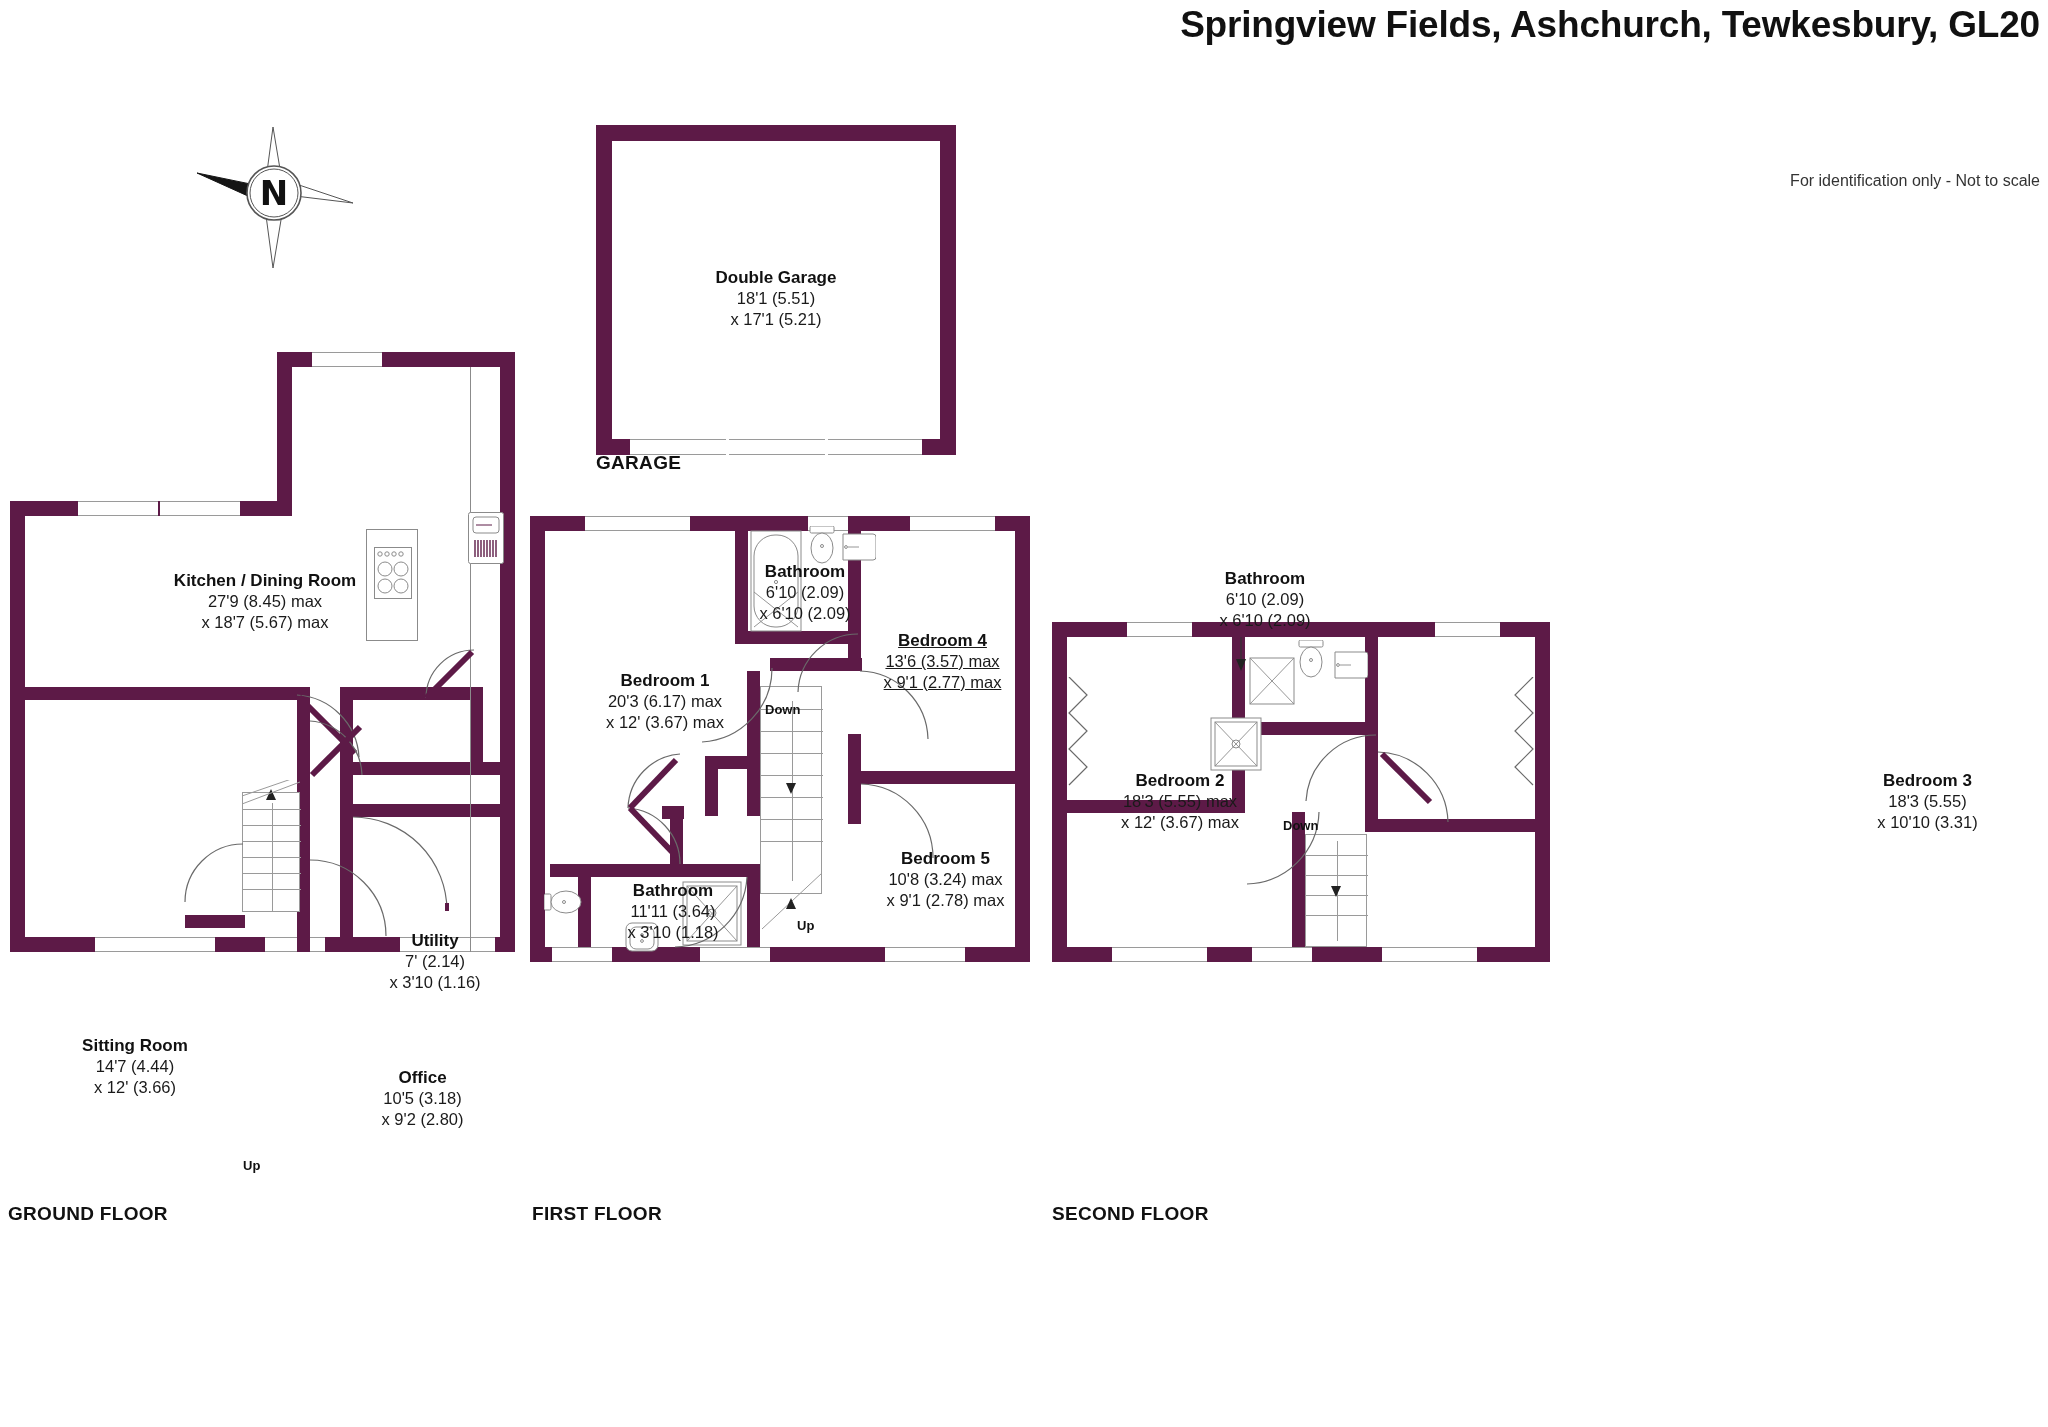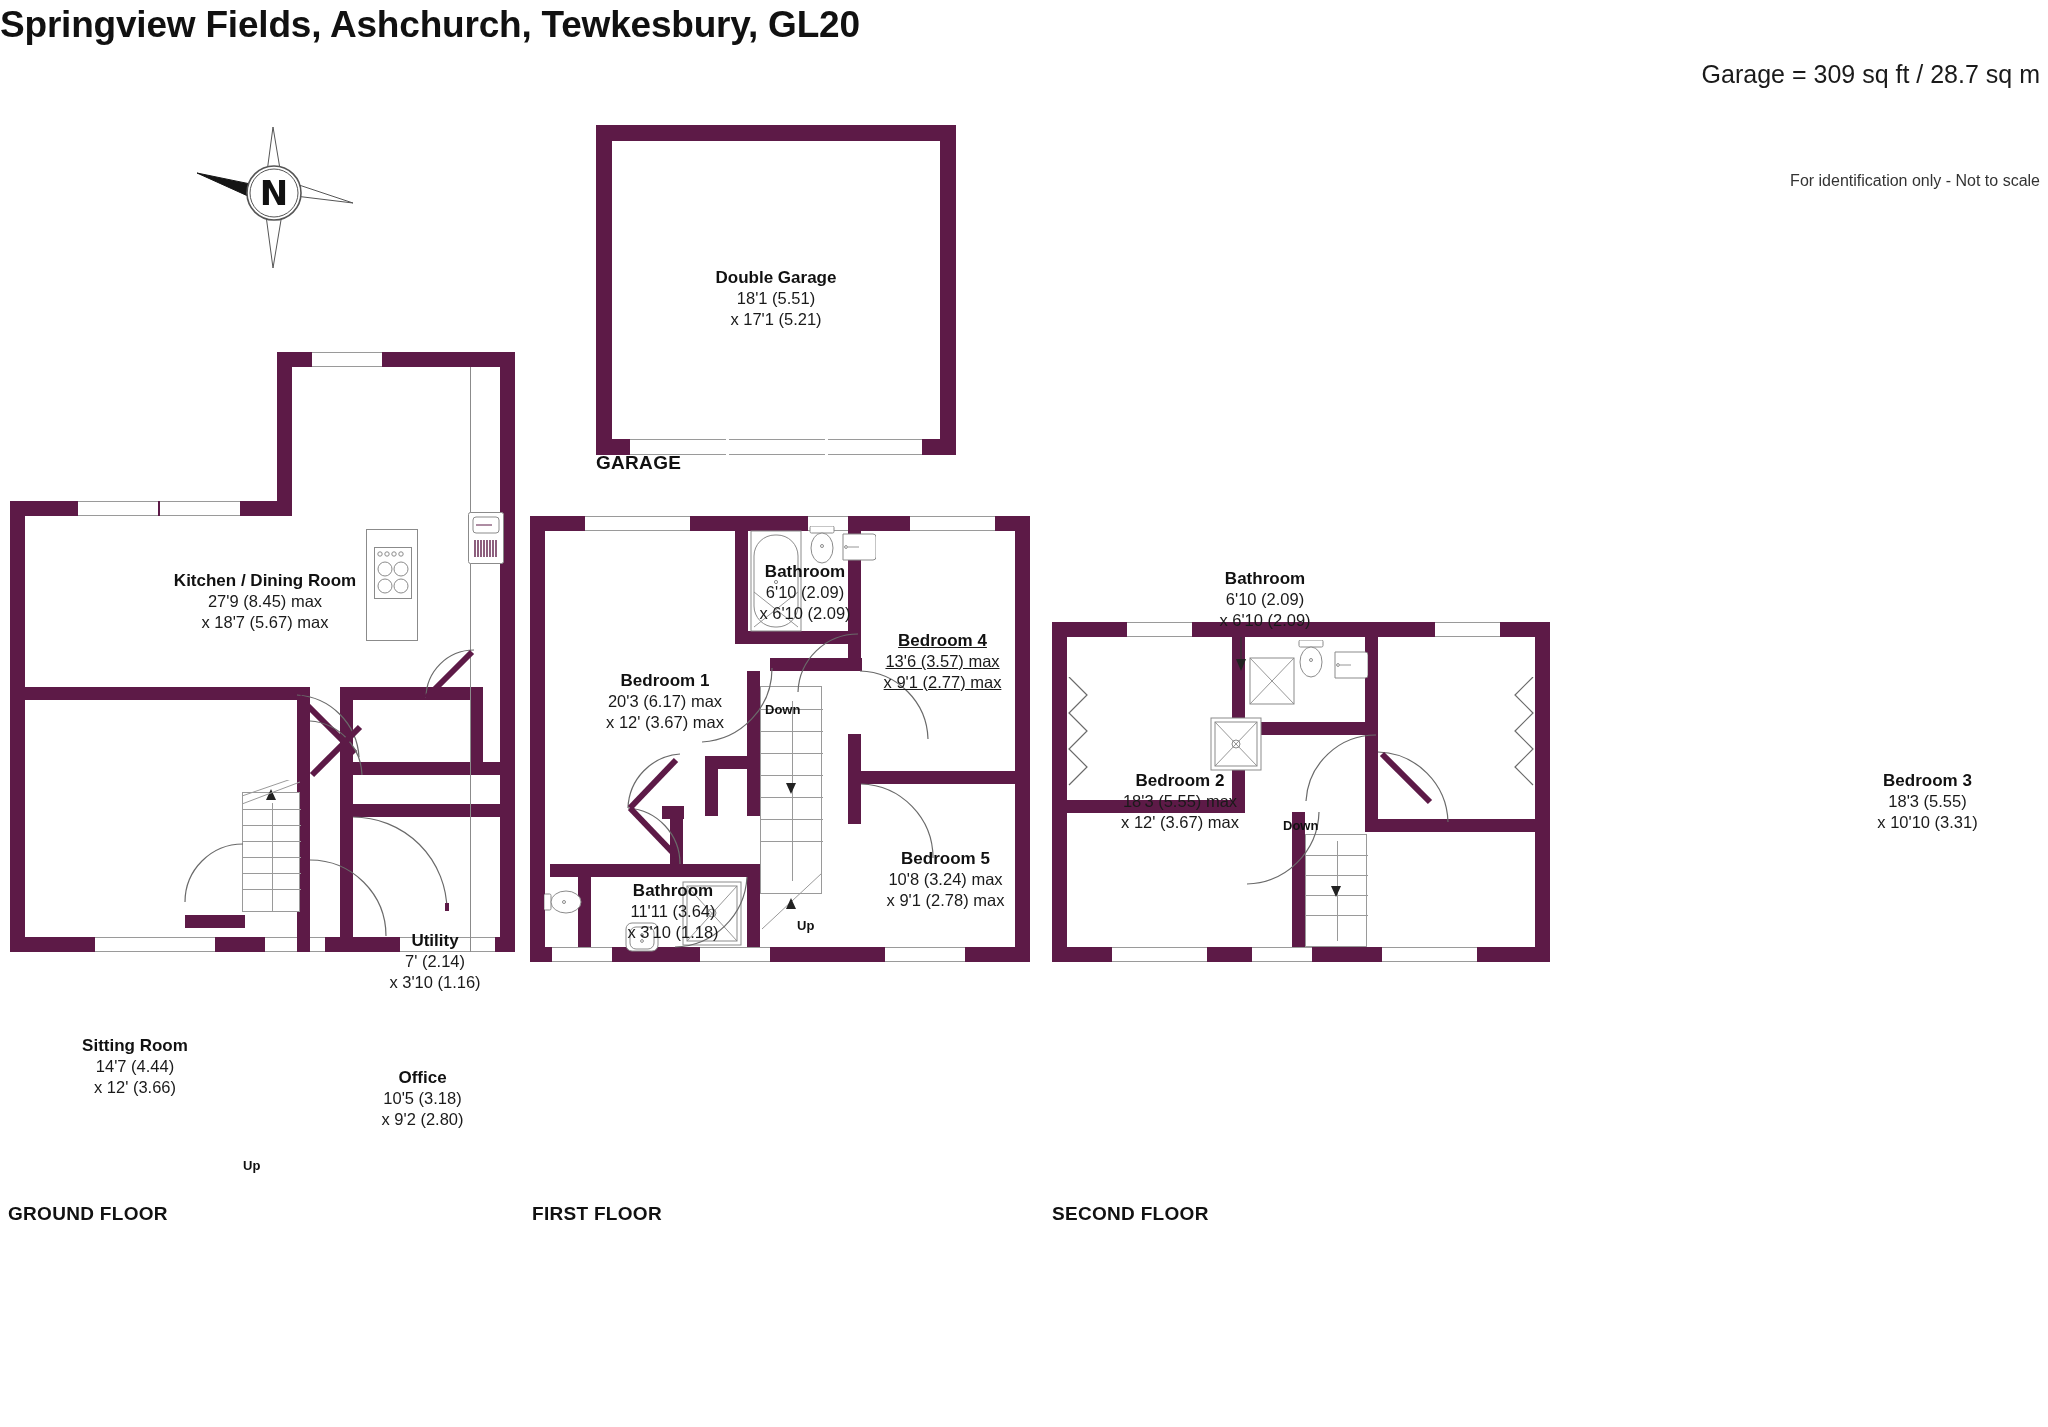--- a/index.html
+++ b/index.html
@@ -1,20 +1,20 @@
 <!DOCTYPE html>
 <html><head>
 <meta charset="utf-8">
 <style>
   html,body{margin:0;padding:0;background:#ffffff;}
   body{width:2048px;height:1427px;position:relative;overflow:hidden;
        font-family:"Liberation Sans",sans-serif;color:#1a1a1a;}
 
   
-  #title{position:absolute;left:0;top:4px;width:2040px;
+  #title{position:absolute;left:0;top:4px;width:2040px;text-align:right;
          font-size:37px;font-weight:bold;letter-spacing:-0.2px;color:#111;}
   #areas{position:absolute;right:8px;top:58px;text-align:right;line-height:1.32;
          font-size:25px;color:#1a1a1a;}
   #areas div{white-space:nowrap;}
   #notescale{position:absolute;right:8px;top:172px;text-align:right;font-size:16px;color:#333;}
 
   
   .plan{position:absolute;}
   .w{position:absolute;background:#5d1a47;}
   .winH{position:absolute;background:#fff;border-top:1px solid #9a9a9a;border-bottom:1px solid #9a9a9a;box-sizing:border-box;}
@@ -35,21 +35,20 @@
 
   
   #footer{position:absolute;left:0;top:1330px;width:2048px;height:97px;}
 </style>
 </head>
 <body>
 
 <div id="title">Springview Fields, Ashchurch, Tewkesbury, GL20</div>
 
 <div id="areas">
-  <div>Garage = 309 sq ft / 28.7 sq m</div>
 </div>
 <div id="notescale">For identification only - Not to scale</div>
 
 <div class="plan" style="left:195px;top:125px;width:160px;height:145px;">
   <svg width="160" height="145" viewBox="0 0 160 145">
     <polygon points="78,2 88,62 78,72 70,62" fill="#fff" stroke="#555" stroke-width="1"></polygon>
     <polygon points="78,143 70,83 78,73 88,83" fill="#fff" stroke="#555" stroke-width="1"></polygon>
     <polygon points="158,78 92,70 82,62 92,56" fill="#fff" stroke="#555" stroke-width="1"></polygon>
     <polygon points="2,48 70,62 72,72 64,76" fill="#151515" stroke="#151515" stroke-width="1"></polygon>
     <circle cx="79" cy="68" r="27" fill="#fff" stroke="#555" stroke-width="1.6"></circle>

